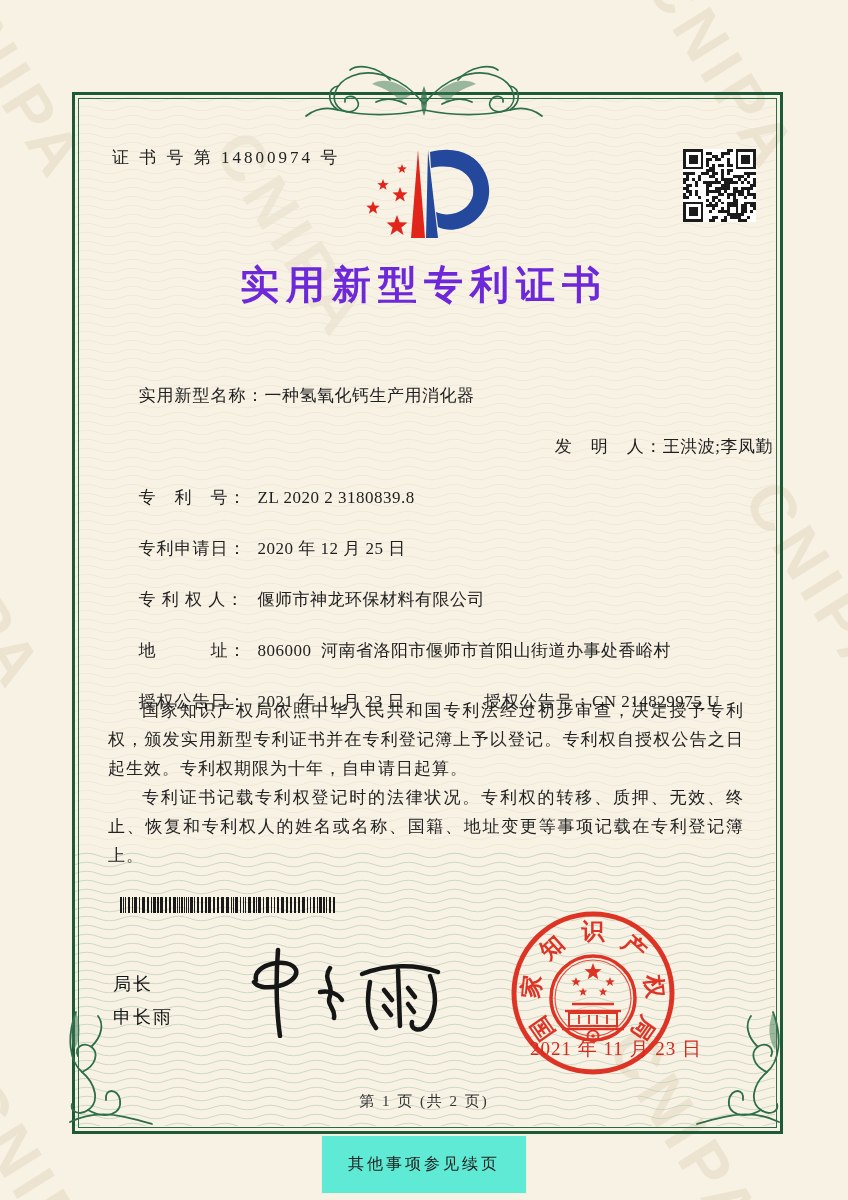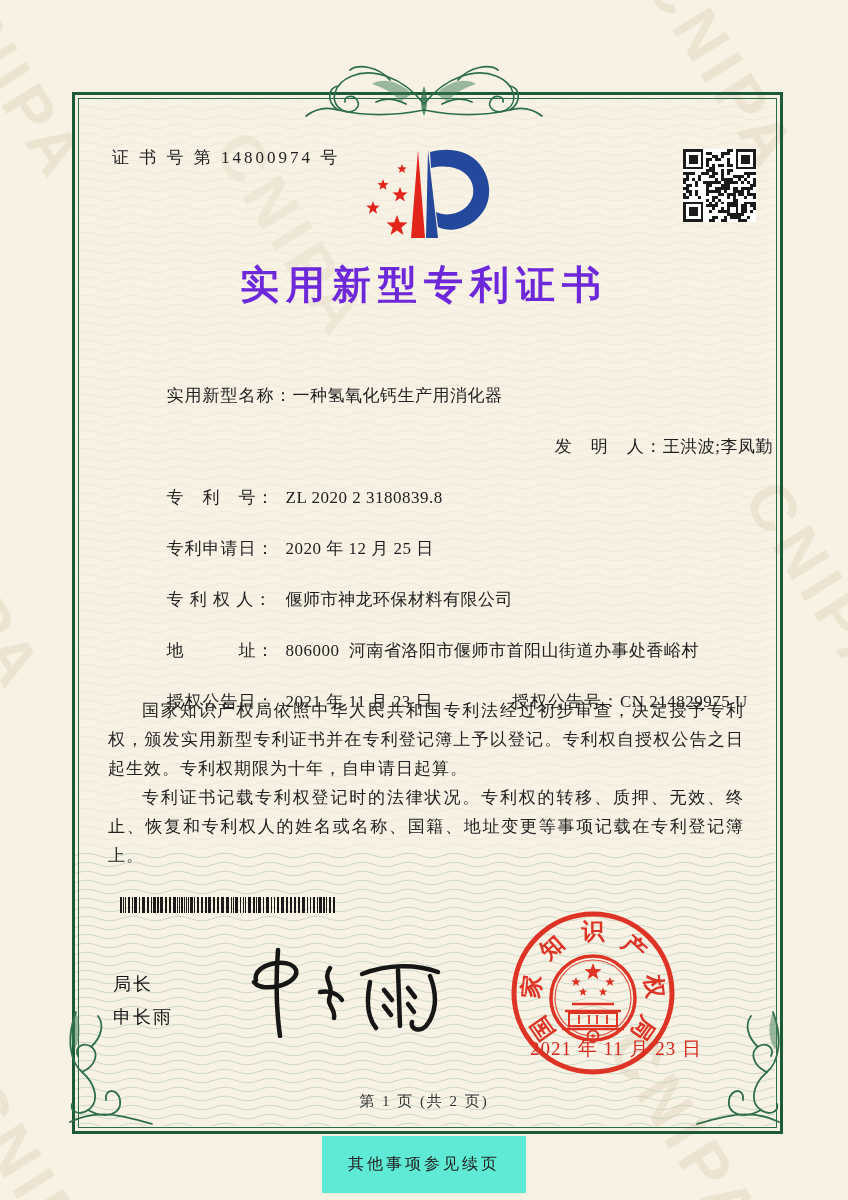--- a/index.html
+++ b/index.html
@@ -35,21 +35,21 @@
   .logo{position:absolute;left:338px;top:138px;}
   .qr{position:absolute;left:683px;top:149px;}
   .title{
     position:absolute;left:0;top:258px;width:848px;text-align:center;
     font-size:39px;font-weight:700;letter-spacing:7px;color:#6d28d9;
   }
   .field-row{
     position:absolute;left:113px;width:660px;height:24px;
     font-size:17px;line-height:24px;white-space:pre;color:#1e1e1e;
   }
-  .f-label{display:inline-block;min-width:119px;letter-spacing:1px;margin-left:28px;}
+  .f-label{display:inline-block;min-width:119px;letter-spacing:1px;}
   .f-value{letter-spacing:0.5px;margin-top:21px;}
   .pair2{position:absolute;left:337px;top:0;}
   .paras{
     position:absolute;left:108px;top:696px;width:636px;z-index:4;
   }
   .paras p{
     margin:0;font-size:17px;line-height:29px;text-indent:2em;
     text-align:justify;letter-spacing:1px;color:#222;
   }
   .barcode{position:absolute;left:120px;top:897px;}

